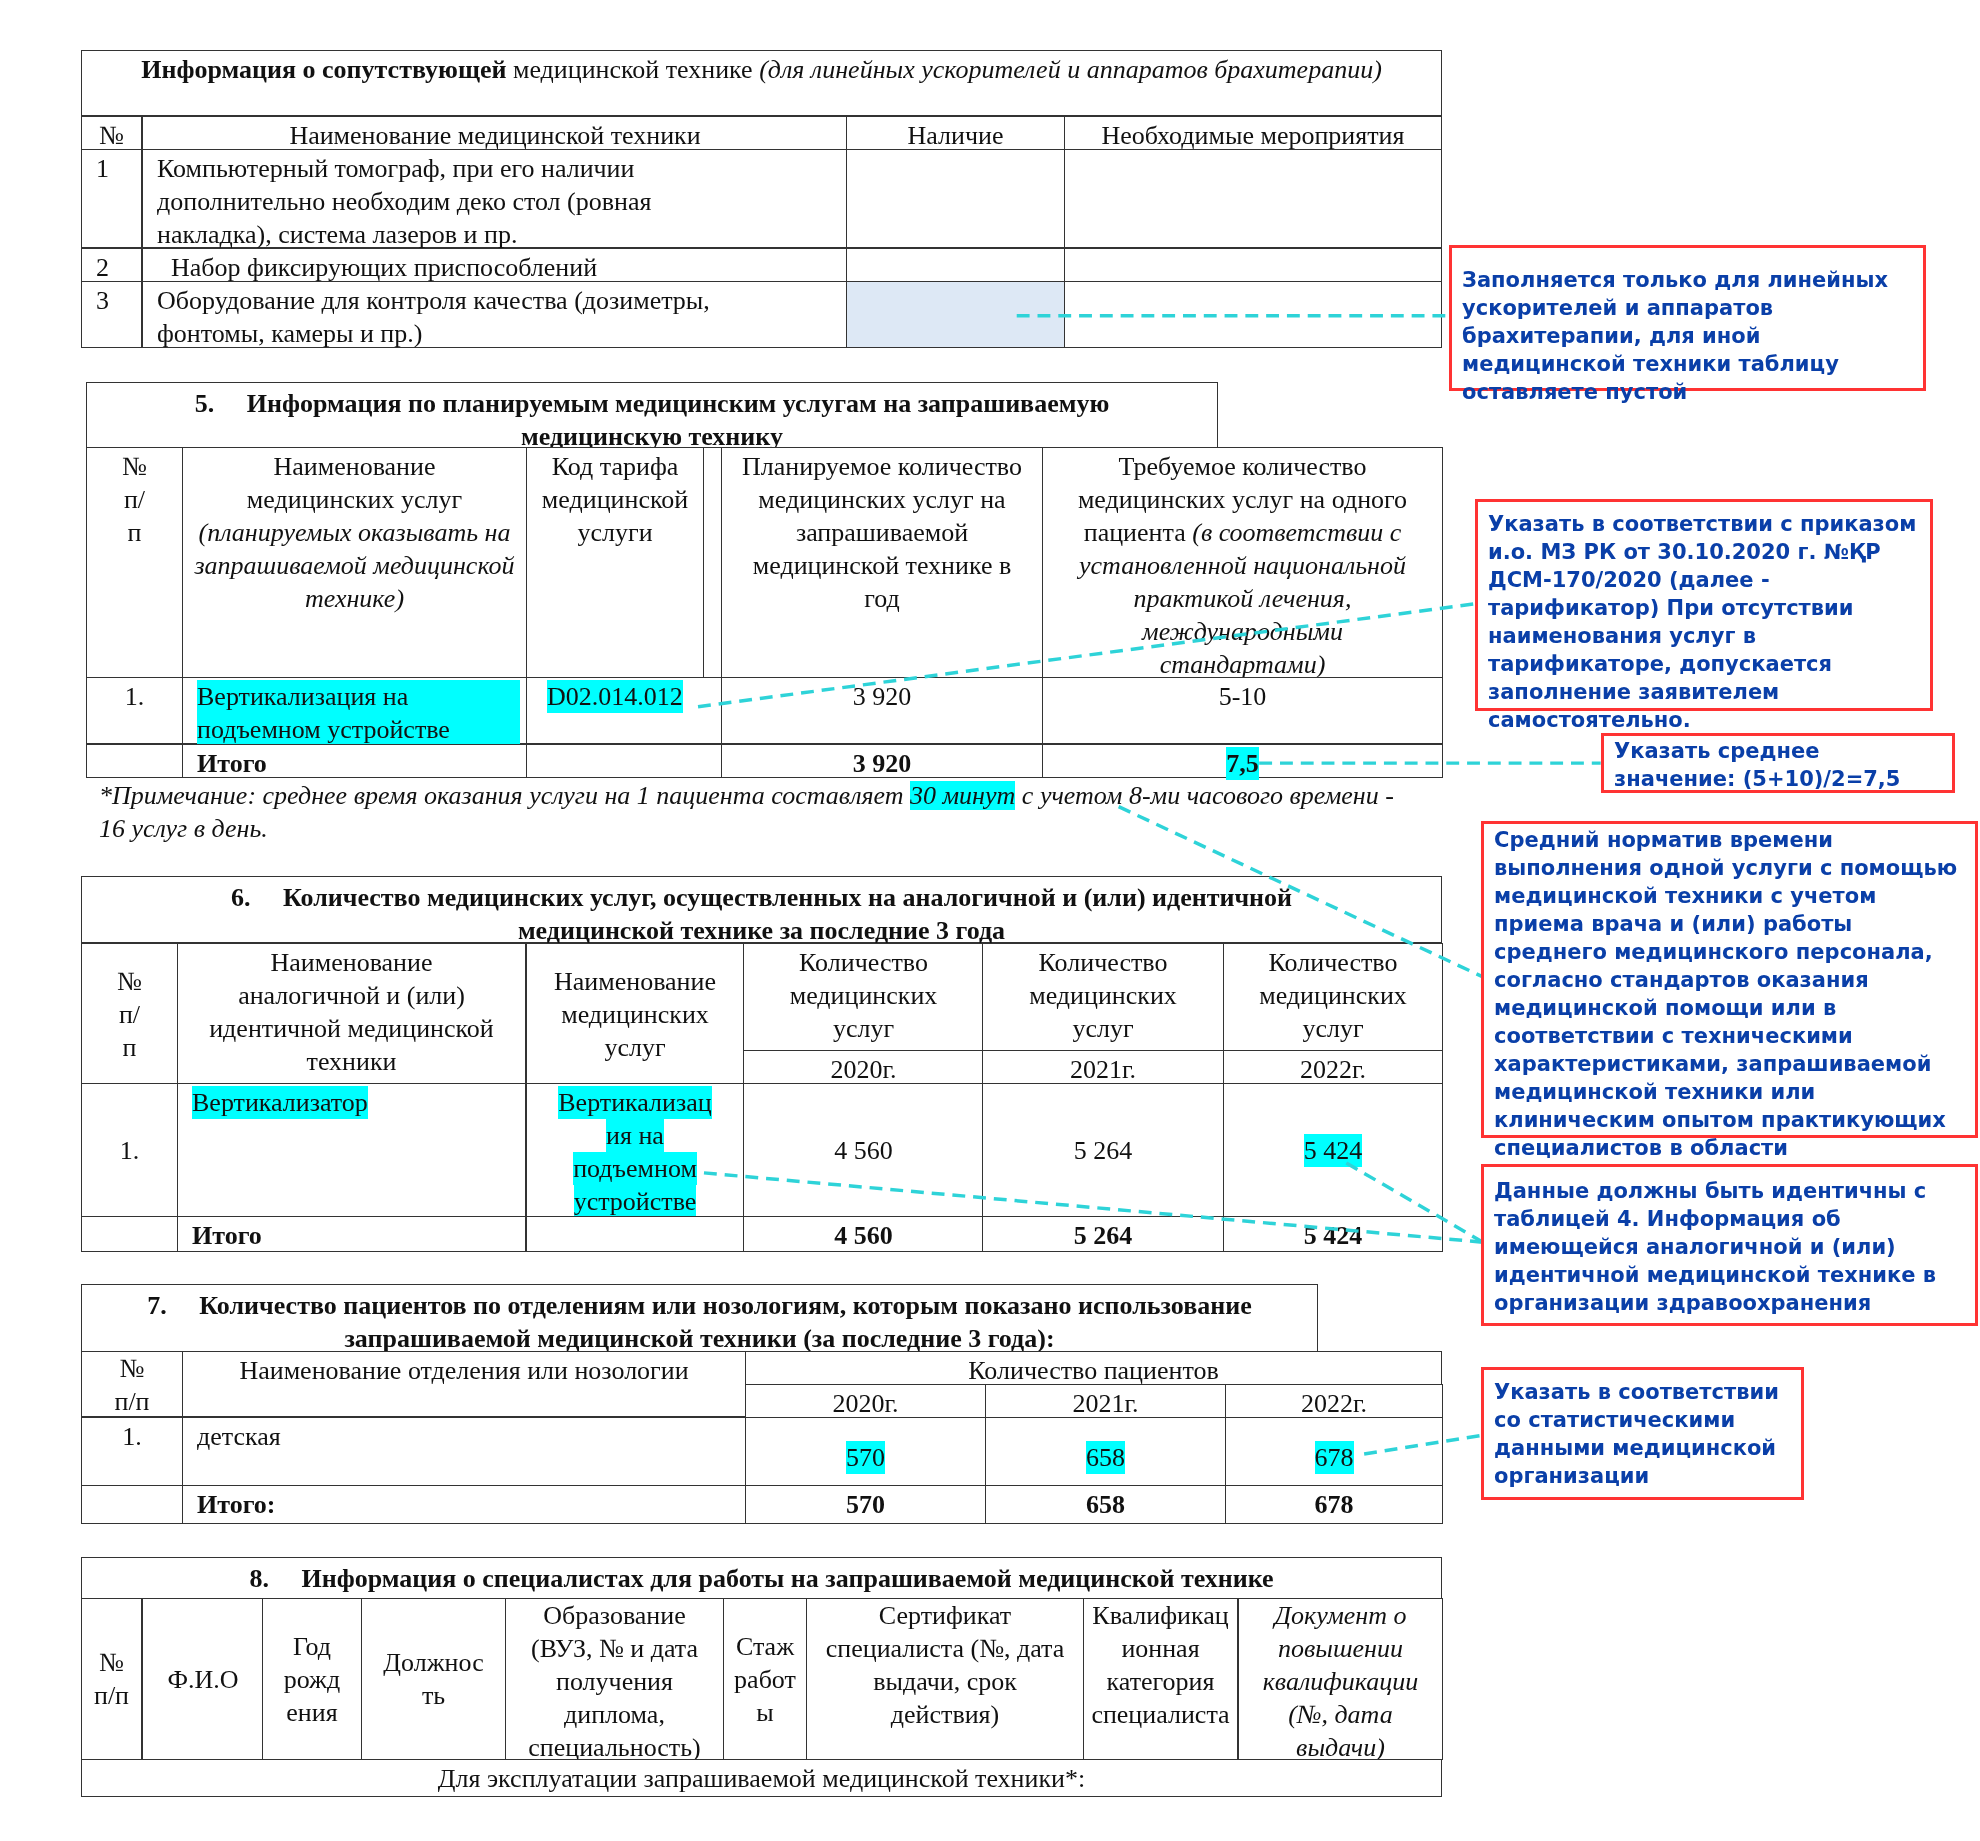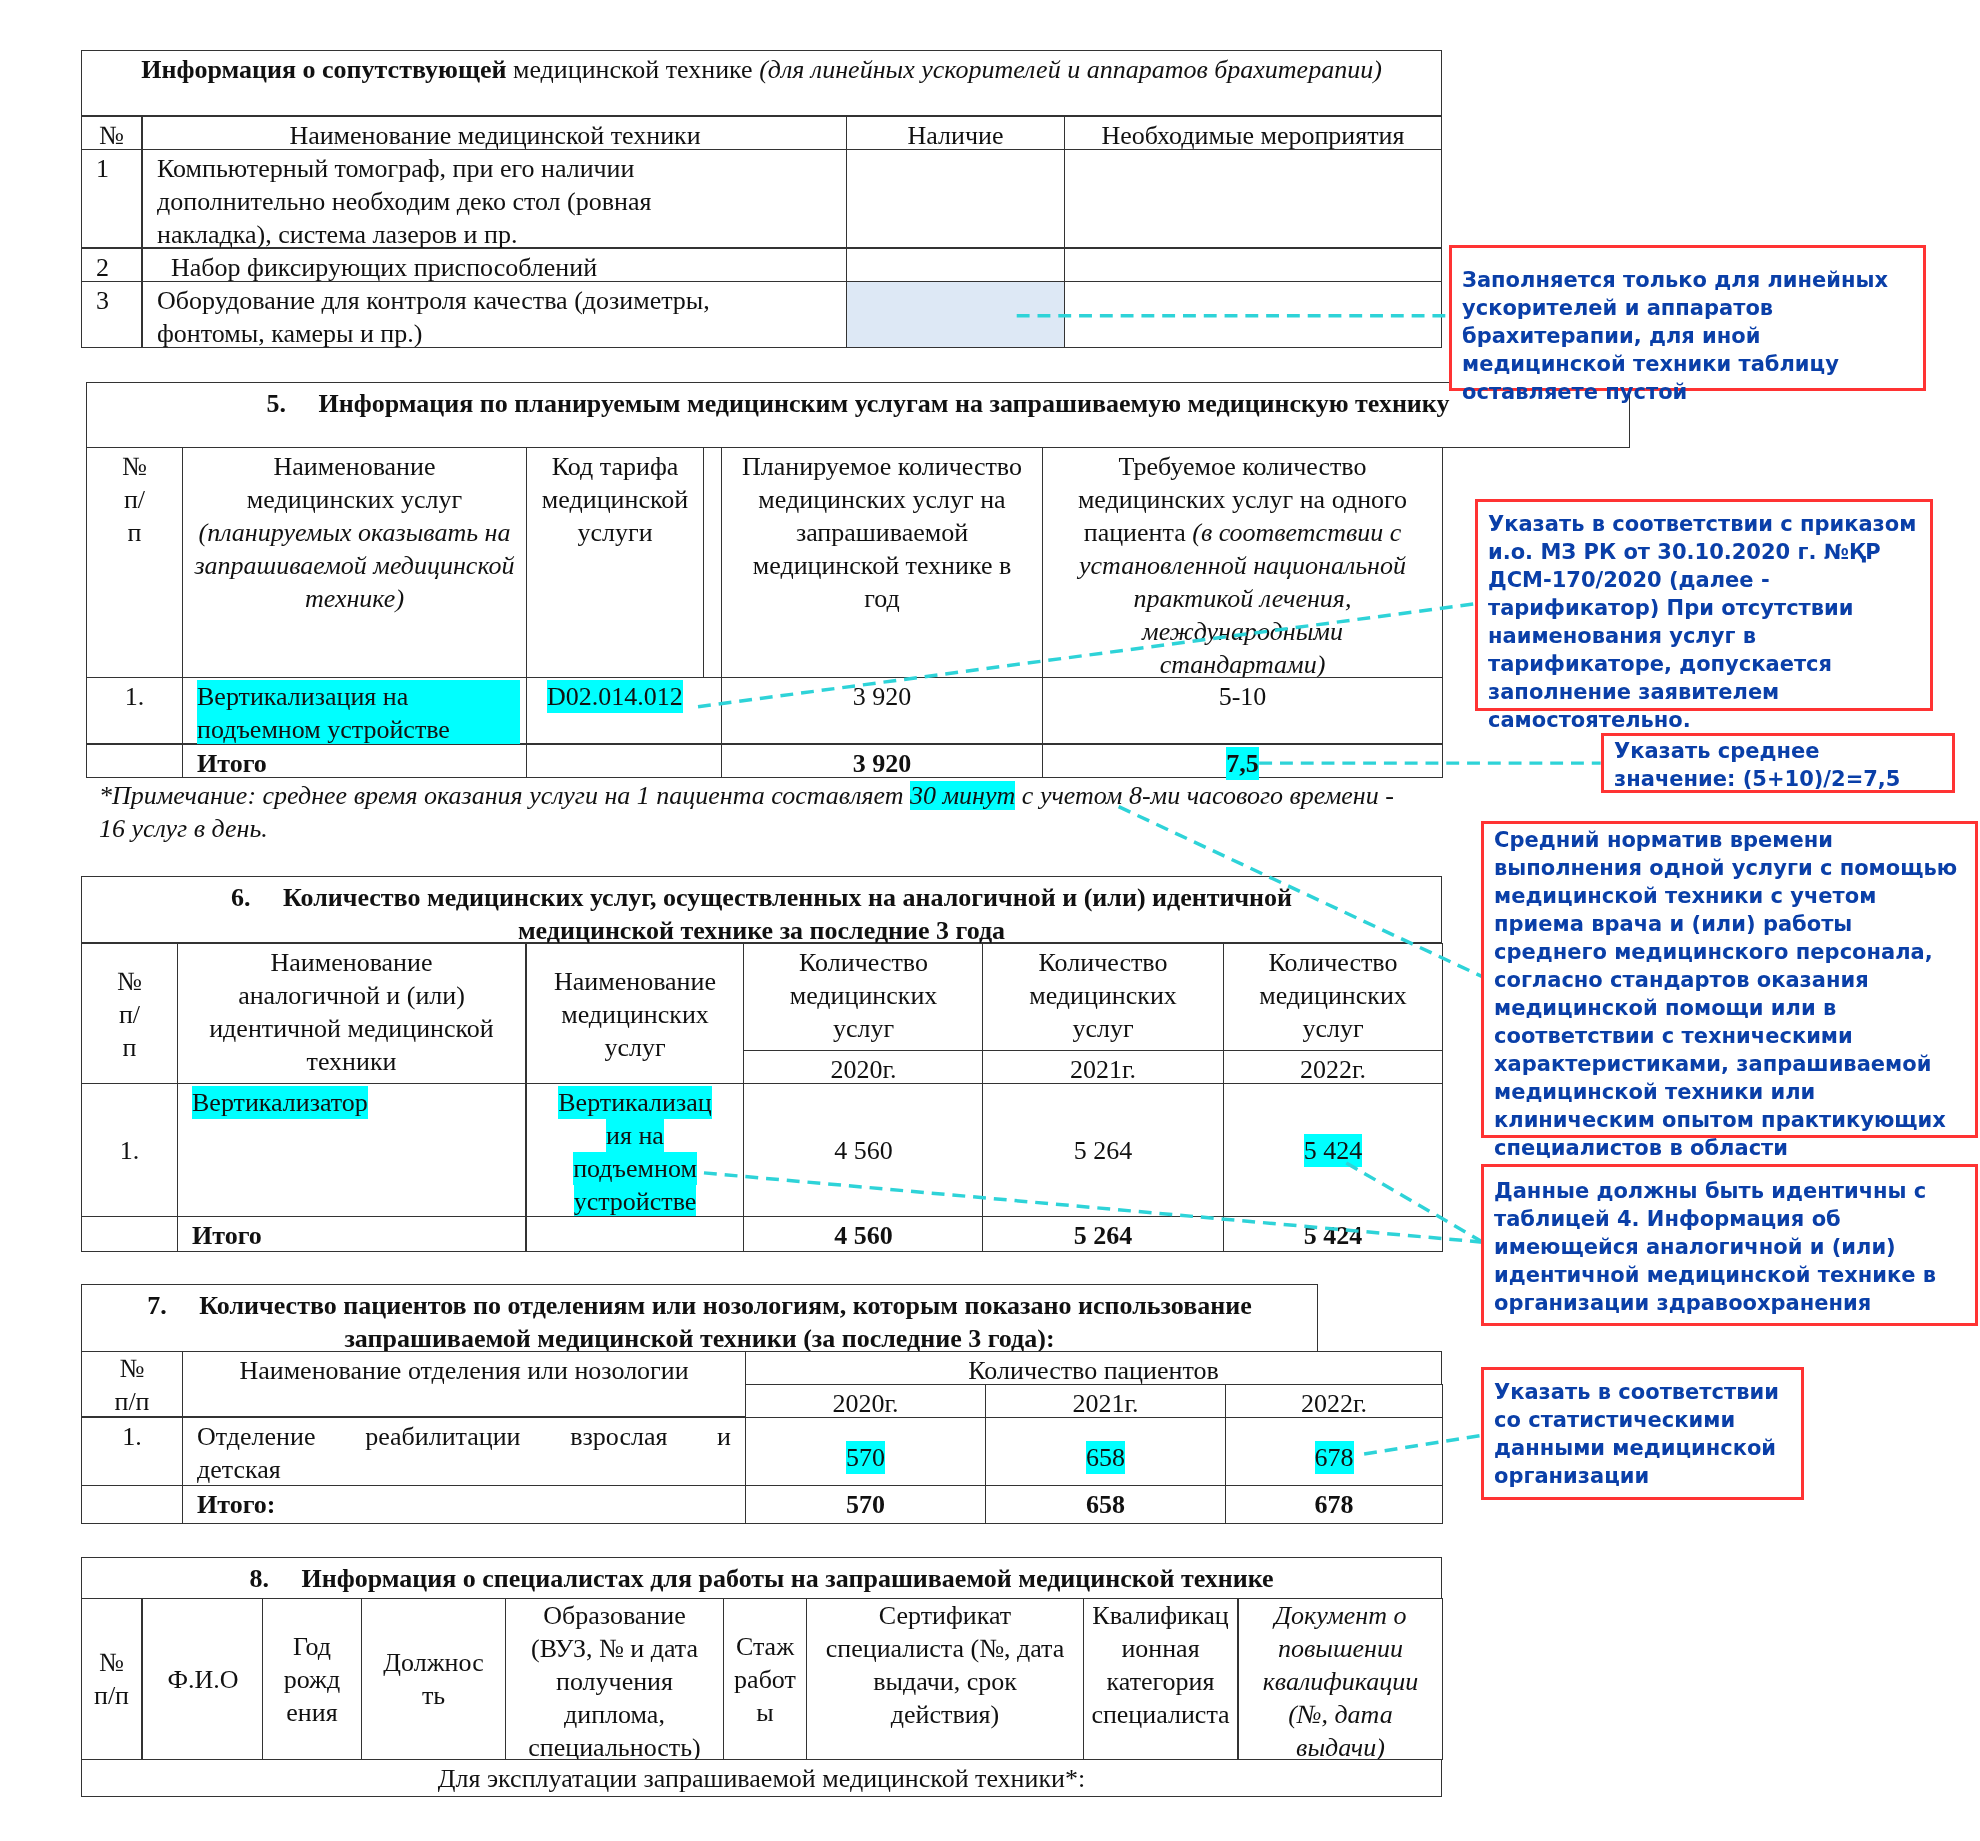--- a/index.html
+++ b/index.html
@@ -39,21 +39,21 @@
   <div class="cell" style="left:846px;top:248px;width:219px;height:35px;"></div>
   <div class="cell" style="left:1064px;top:248px;width:378px;height:35px;"></div>
 
   <div class="cell left" style="left:81px;top:281px;width:61px;height:67px;padding-left:14px;">3</div>
   <div class="cell left" style="left:142px;top:281px;width:706px;height:67px;padding-right:59px;padding-left:14px;">Оборудование для контроля качества (дозиметры, фонтомы, камеры и пр.)</div>
   <div class="cell shade" style="left:846px;top:281px;width:219px;height:67px;background:#dde8f5;"></div>
   <div class="cell" style="left:1064px;top:281px;width:378px;height:67px;"></div>
 </div>
 
 <div>
-  <div class="cell title" style="left:86px;top:382px;width:1544px;height:66px;padding:4px 79px;">5.  Информация по планируемым медицинским услугам на запрашиваемую медицинскую технику</div>
+  <div class="cell title" style="left:86px;top:382px;width:1132px;height:66px;padding:4px 79px;">5.  Информация по планируемым медицинским услугам на запрашиваемую медицинскую технику</div>
 
   <div class="cell" style="left:86px;top:447px;width:97px;height:231px;padding:2px 30px;">№ п/п</div>
   <div class="cell" style="left:182px;top:447px;width:345px;height:231px;">
     <span style="padding:0 40px;">Наименование медицинских услуг</span>
     <span class="it">(планируемых оказывать на запрашиваемой медицинской технике)</span>
   </div>
   <div class="cell" style="left:526px;top:447px;width:178px;height:231px;padding:2px 20px;">Код тарифа медицинской услуги</div>
   <div class="cell" style="left:721px;top:447px;width:322px;height:231px;padding:2px 18px;">Планируемое количество медицинских услуг на запрашиваемой медицинской технике в год</div>
   <div class="cell" style="left:1042px;top:447px;width:401px;height:231px;display:block;padding:2px 18px;">
     <span>Требуемое количество медицинских услуг на одного пациента</span>
@@ -125,26 +125,20 @@
 
   <div class="cell" style="left:81px;top:1351px;width:102px;height:66px;padding:0 32px;">№ п/п</div>
   <div class="cell" style="left:182px;top:1351px;width:564px;height:66px;">Наименование отделения или нозологии</div>
   <div class="cell" style="left:745px;top:1351px;width:697px;height:34px;">Количество пациентов</div>
   <div class="cell" style="left:745px;top:1384px;width:241px;height:34px;">2020г.</div>
   <div class="cell" style="left:985px;top:1384px;width:241px;height:34px;">2021г.</div>
   <div class="cell" style="left:1225px;top:1384px;width:218px;height:34px;">2022г.</div>
 
   <div class="cell" style="left:81px;top:1417px;width:102px;height:69px;">1.</div>
   <div class="cell left" style="left:182px;top:1417px;width:564px;height:69px;padding:2px 14px;">
-    <div style="display:flex;justify-content:space-between;width:100%;">
-      <span>Отделение</span>
-      <span>реабилитации</span>
-      <span>взрослая</span>
-      <span>и</span>
-    </div>
     <span>детская</span>
   </div>
   <div class="cell vc" style="left:745px;top:1417px;width:241px;height:69px;padding-top:14px;">
     <span class="hl">570</span>
   </div>
   <div class="cell vc" style="left:985px;top:1417px;width:241px;height:69px;padding-top:14px;">
     <span class="hl">658</span>
   </div>
   <div class="cell vc" style="left:1225px;top:1417px;width:218px;height:69px;padding-top:14px;">
     <span class="hl">678</span>

